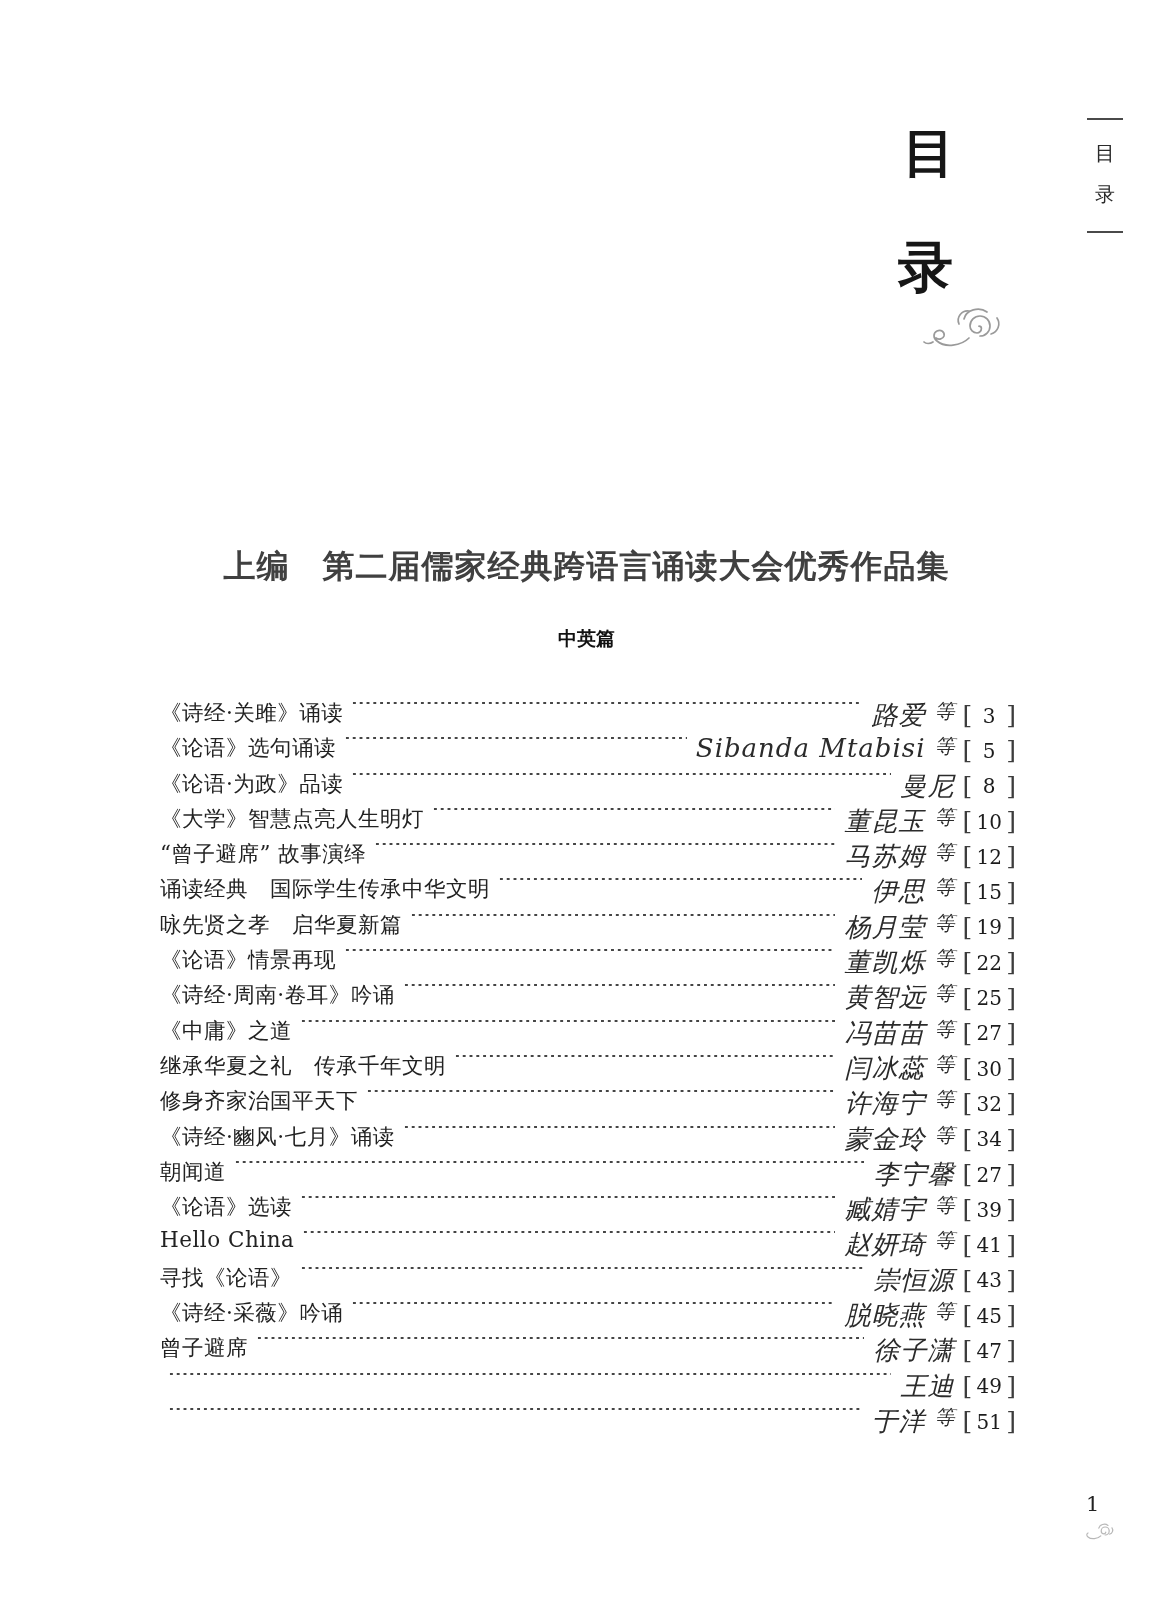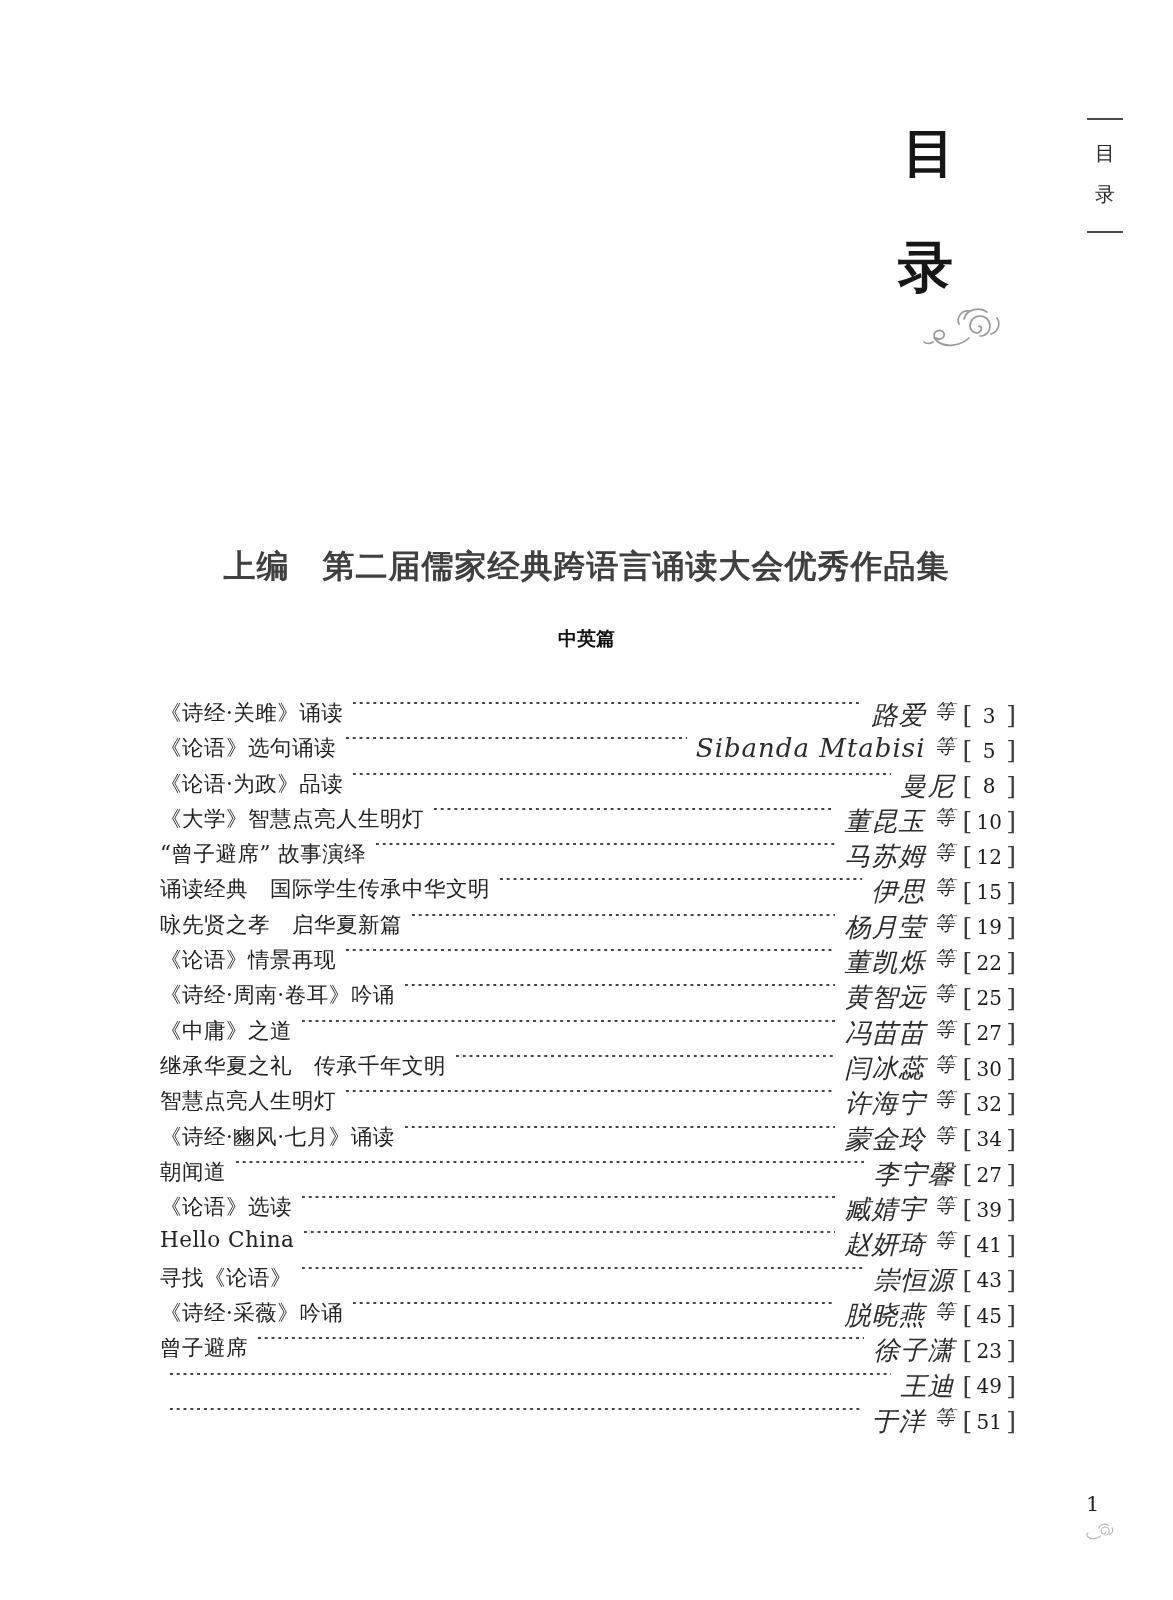--- a/index.html
+++ b/index.html
@@ -212,21 +212,21 @@
       <span class="leader"></span>
       <span class="a">闫冰蕊</span>
       <span class="etal">等</span>
       <span class="pg">
         <span class="br">[</span>
         <span class="num">30</span>
         <span class="br">]</span>
       </span>
     </div>
       <div class="row">
-      <span class="t">智慧点亮人生明灯</span>
+      <span class="t">修身齐家治国平天下</span>
       <span class="leader"></span>
       <span class="a">许海宁</span>
       <span class="etal">等</span>
       <span class="pg">
         <span class="br">[</span>
         <span class="num">32</span>
         <span class="br">]</span>
       </span>
     </div>
       <div class="row">
@@ -295,21 +295,21 @@
         <span class="br">]</span>
       </span>
     </div>
       <div class="row">
       <span class="t">曾子避席</span>
       <span class="leader"></span>
       <span class="a">徐子潇</span>
 
       <span class="pg">
         <span class="br">[</span>
-        <span class="num">23</span>
+        <span class="num">47</span>
         <span class="br">]</span>
       </span>
     </div>
       <div class="row">
       <span class="leader"></span>
       <span class="a">王迪</span>
 
       <span class="pg">
         <span class="br">[</span>
         <span class="num">49</span>

